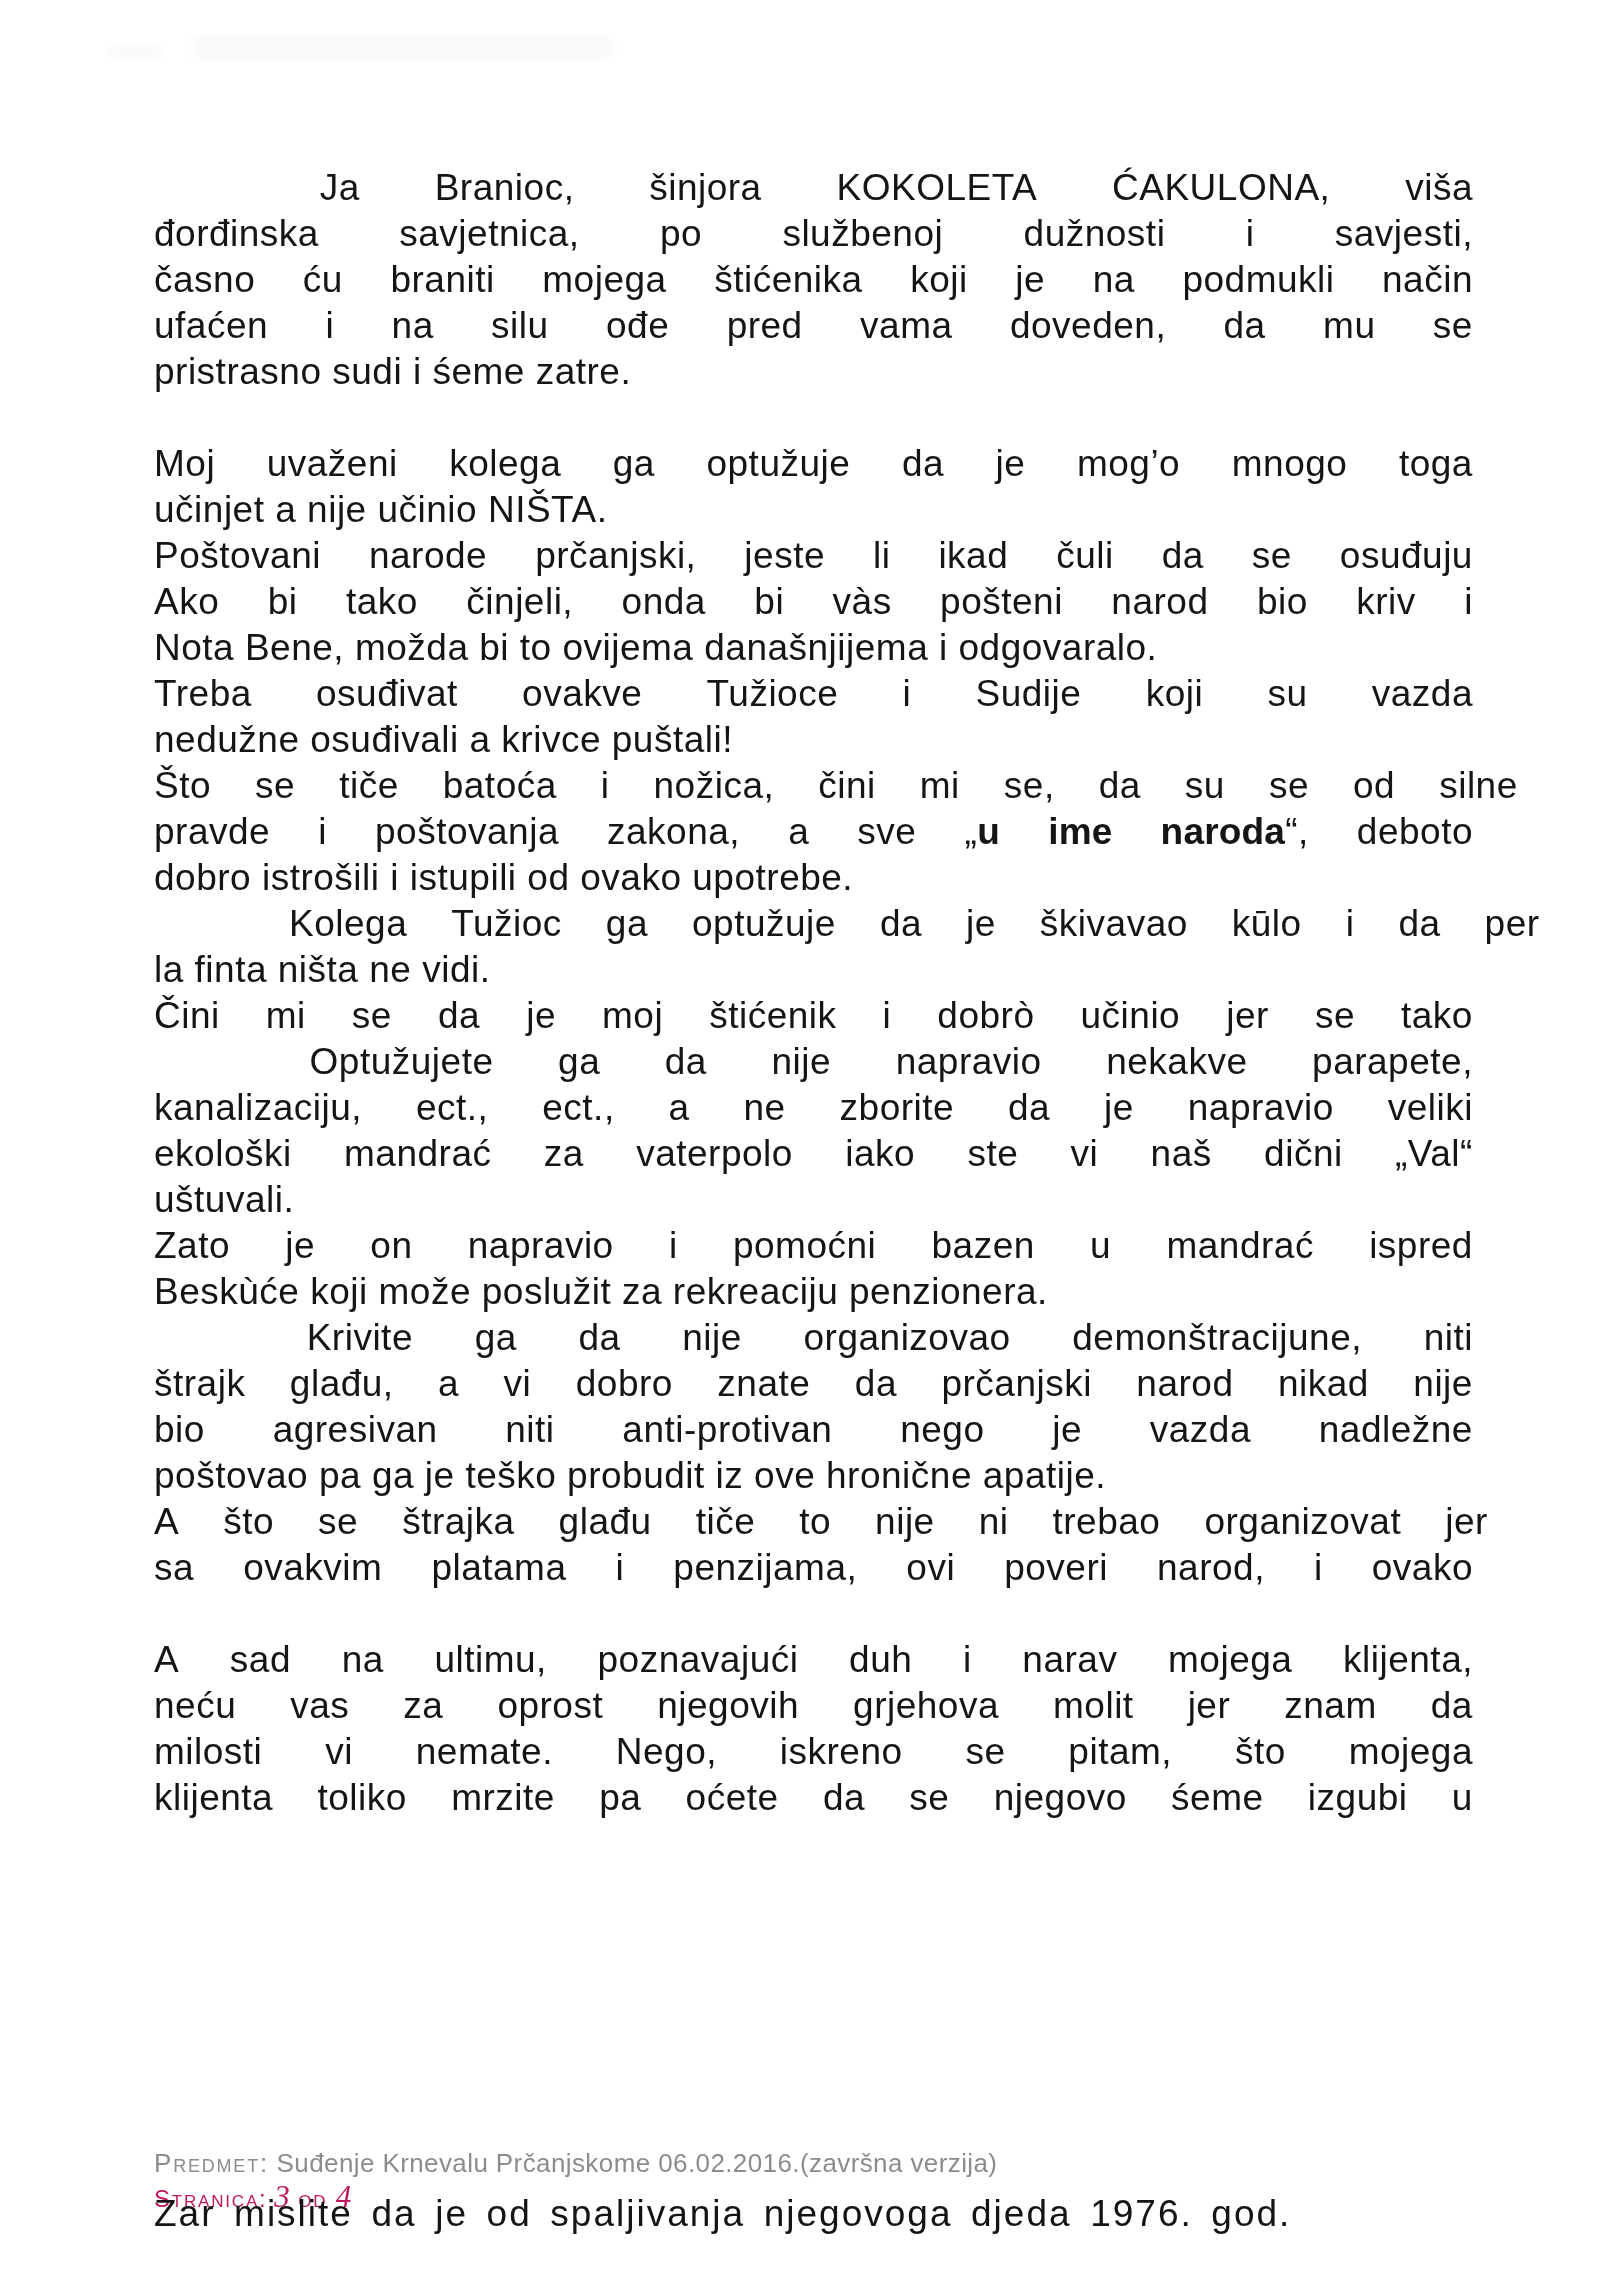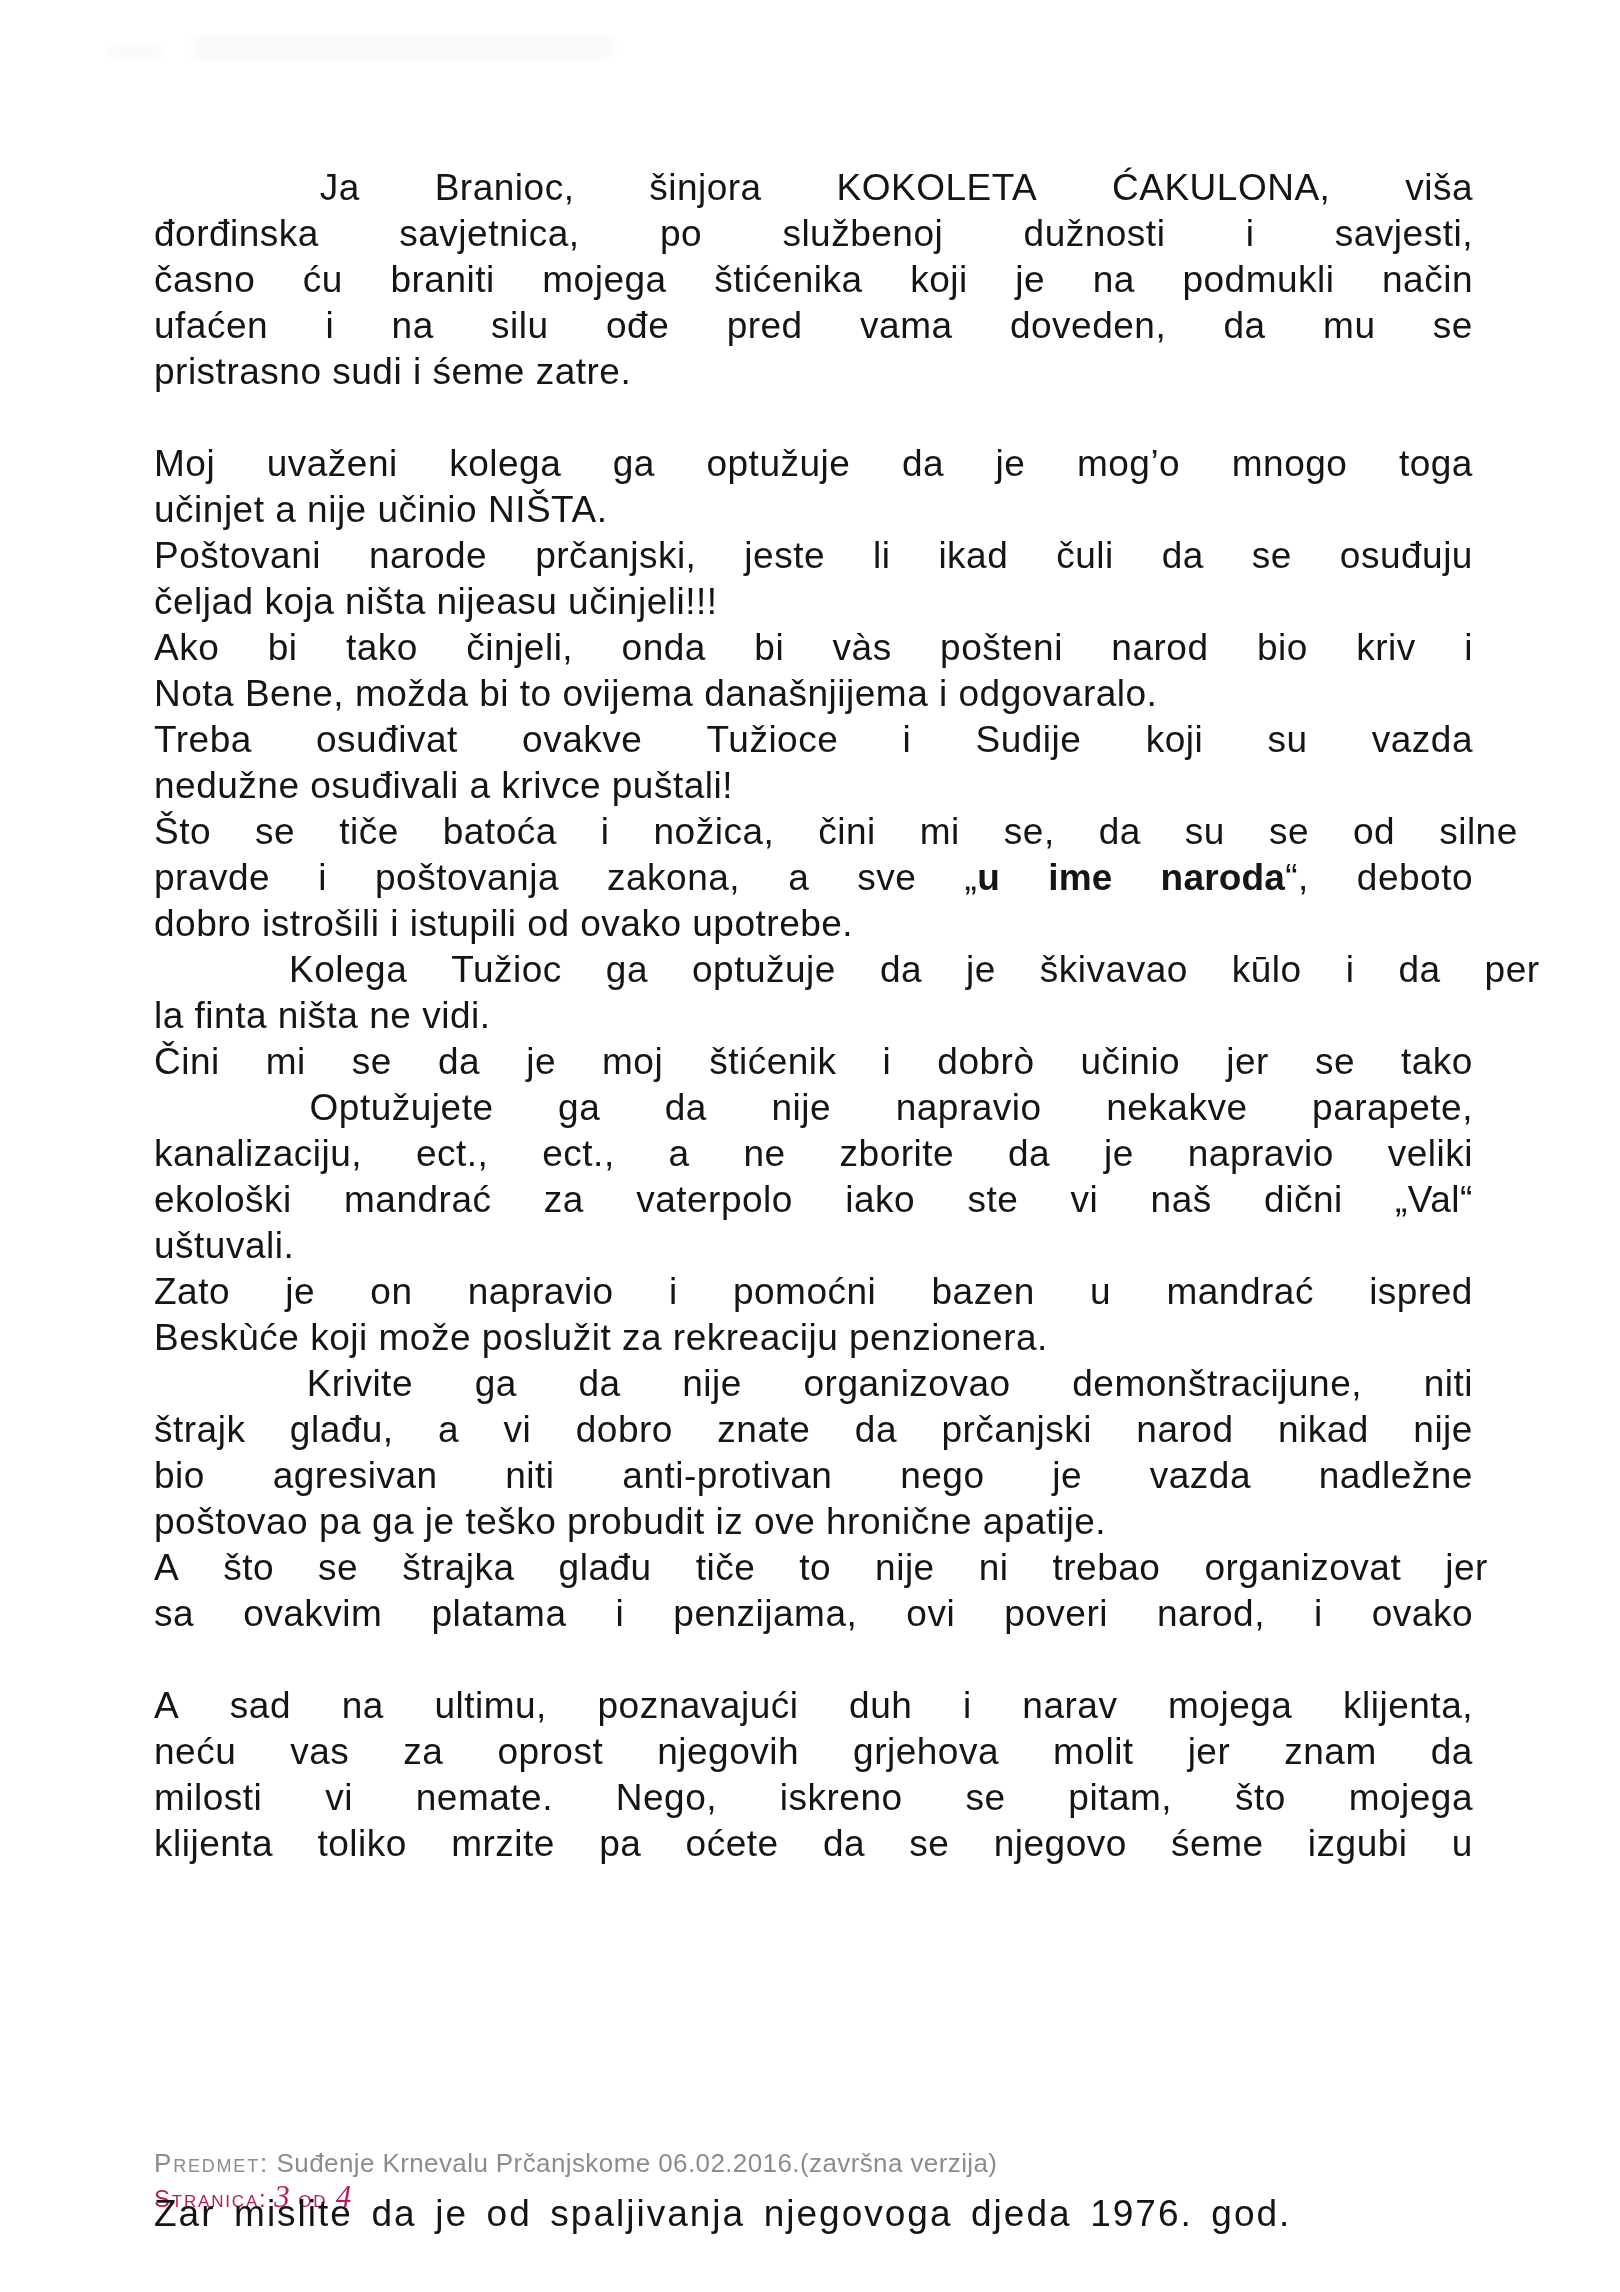--- a/index.html
+++ b/index.html
@@ -109,21 +109,20 @@
         <div class="line just"><span class="w"><span>časno</span></span><span class="w"><span>ću</span></span><span class="w"><span>braniti</span></span><span class="w"><span>mojega</span></span><span class="w"><span>štićenika</span></span><span class="w"><span>koji</span></span><span class="w"><span>je</span></span><span class="w"><span>na</span></span><span class="w"><span>podmukli</span></span><span class="w"><span>način</span></span></div>
         <div class="line just"><span class="w"><span>ufaćen</span></span><span class="w"><span>i</span></span><span class="w"><span>na</span></span><span class="w"><span>silu</span></span><span class="w"><span>ođe</span></span><span class="w"><span>pred</span></span><span class="w"><span>vama</span></span><span class="w"><span>doveden,</span></span><span class="w"><span>da</span></span><span class="w"><span>mu</span></span><span class="w"><span>se</span></span></div>
         <div class="line"><span class="w">pristrasno sudi i śeme zatre.</span></div>
       </div>
       <div class="para space-before">
         <div class="line just"><span class="w"><span>Moj</span></span><span class="w"><span>uvaženi</span></span><span class="w"><span>kolega</span></span><span class="w"><span>ga</span></span><span class="w"><span>optužuje</span></span><span class="w"><span>da</span></span><span class="w"><span>je</span></span><span class="w"><span>mog’o</span></span><span class="w"><span>mnogo</span></span><span class="w"><span>toga</span></span></div>
         <div class="line"><span class="w">učinjet a nije učinio NIŠTA.</span></div>
       </div>
       <div class="para">
         <div class="line just"><span class="w"><span>Poštovani</span></span><span class="w"><span>narode</span></span><span class="w"><span>prčanjski,</span></span><span class="w"><span>jeste</span></span><span class="w"><span>li</span></span><span class="w"><span>ikad</span></span><span class="w"><span>čuli</span></span><span class="w"><span>da</span></span><span class="w"><span>se</span></span><span class="w"><span>osuđuju</span></span></div>
-        <div class="line"><span class="w">čeljad koja ništa nijeasu učinjeli!!!</span></div>
       </div>
       <div class="para">
         <div class="line just"><span class="w"><span>Ako</span></span><span class="w"><span>bi</span></span><span class="w"><span>tako</span></span><span class="w"><span>činjeli,</span></span><span class="w"><span>onda</span></span><span class="w"><span>bi</span></span><span class="w"><span>vàs</span></span><span class="w"><span>pošteni</span></span><span class="w"><span>narod</span></span><span class="w"><span>bio</span></span><span class="w"><span>kriv</span></span><span class="w"><span>i</span></span></div>
       </div>
       <div class="para">
         <div class="line"><span class="w">Nota Bene, možda bi to ovijema današnjijema i odgovaralo.</span></div>
       </div>
       <div class="para">
         <div class="line just"><span class="w"><span>Treba</span></span><span class="w"><span>osuđivat</span></span><span class="w"><span>ovakve</span></span><span class="w"><span>Tužioce</span></span><span class="w"><span>i</span></span><span class="w"><span>Sudije</span></span><span class="w"><span>koji</span></span><span class="w"><span>su</span></span><span class="w"><span>vazda</span></span></div>
         <div class="line"><span class="w">nedužne osuđivali a krivce puštali!</span></div>

